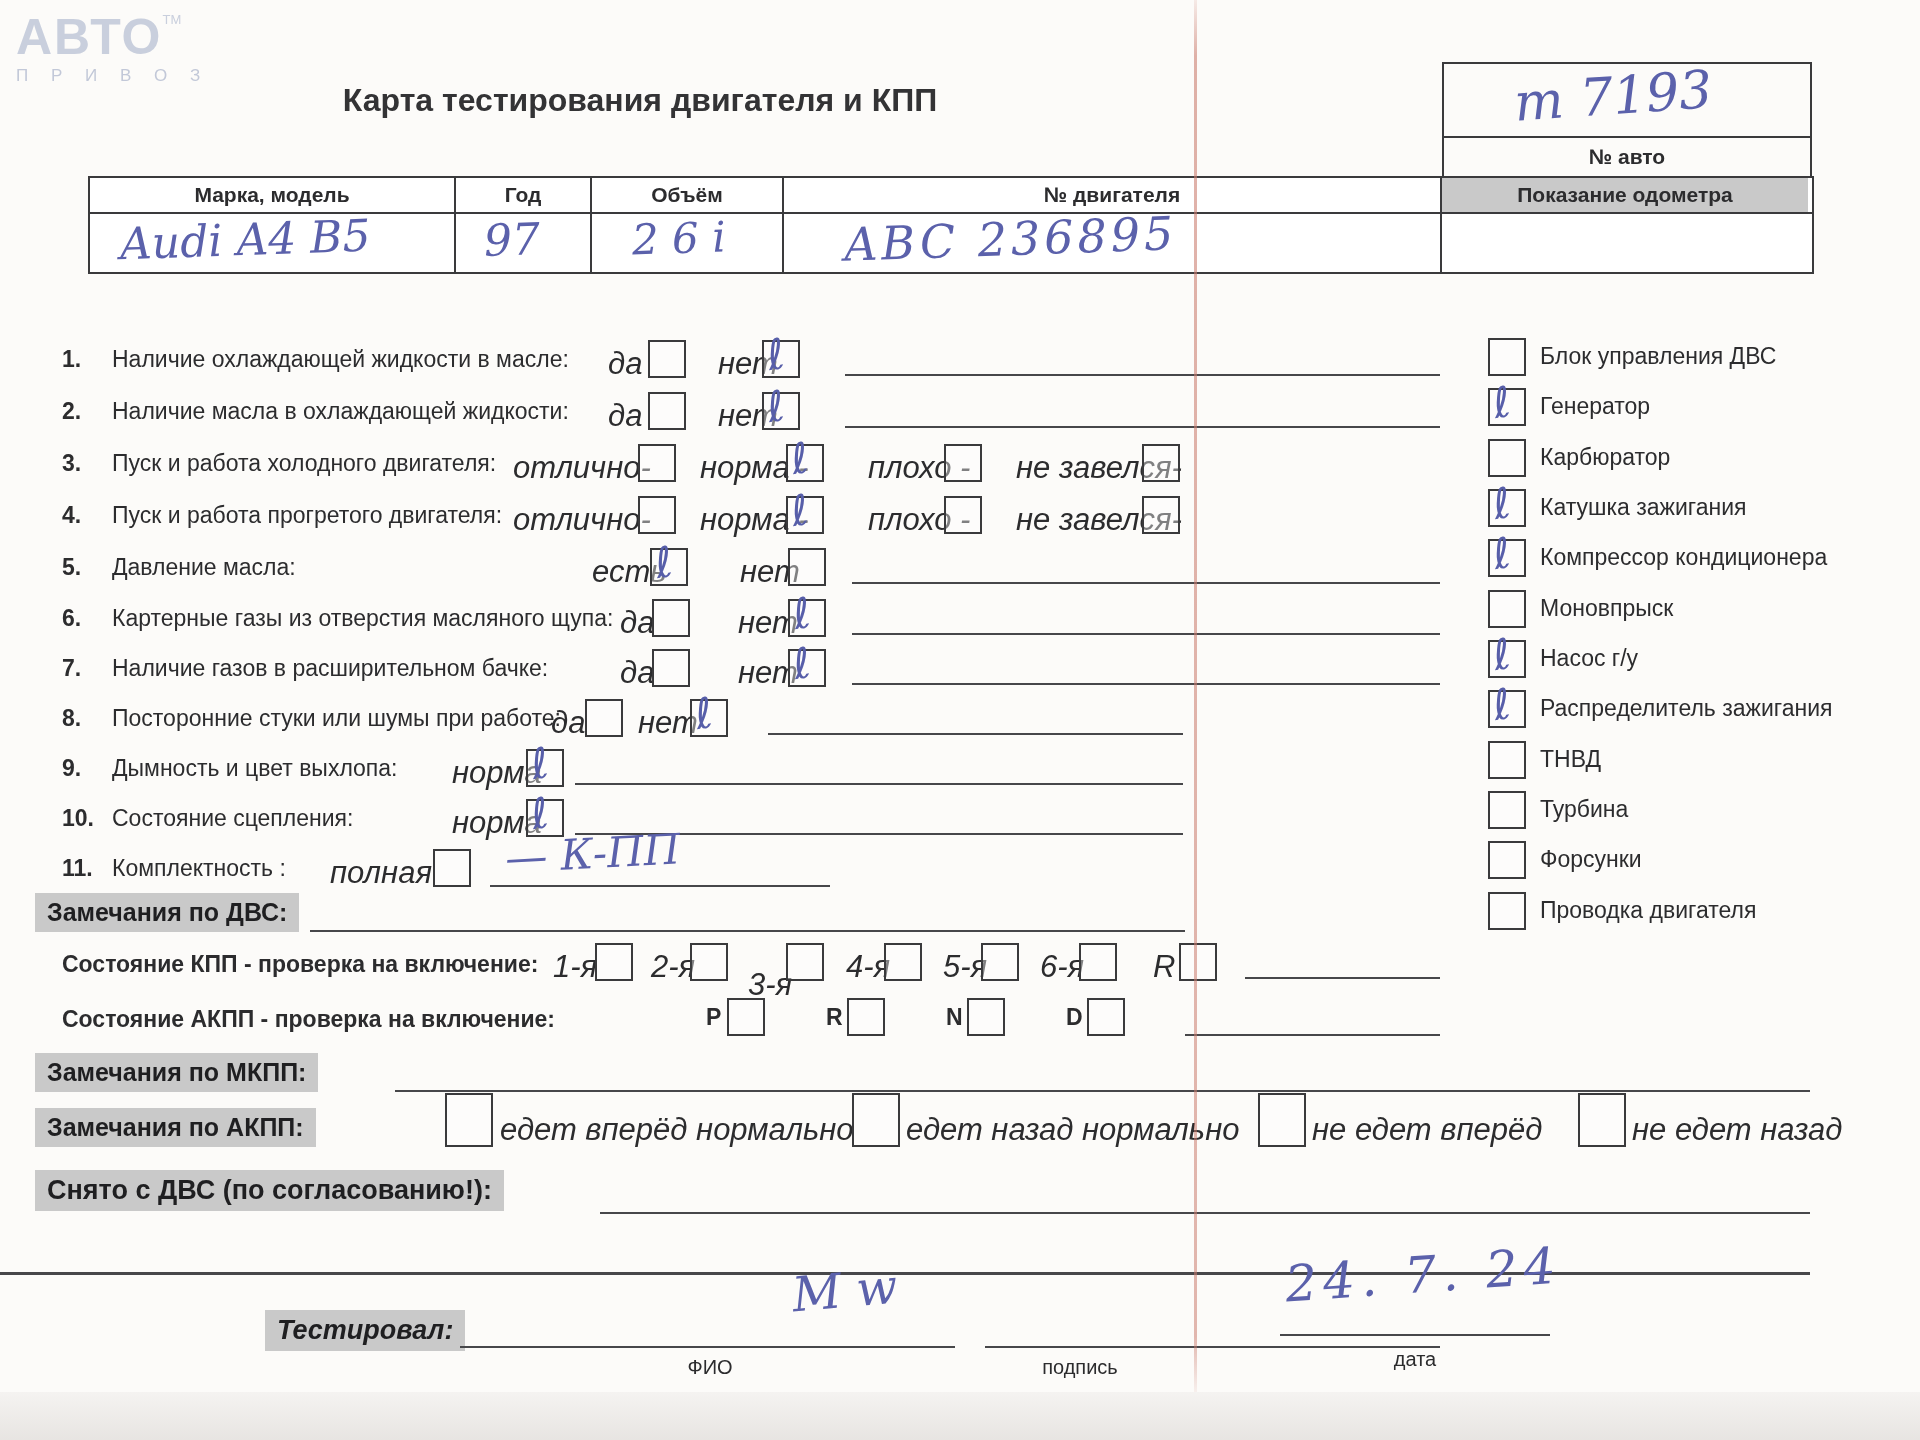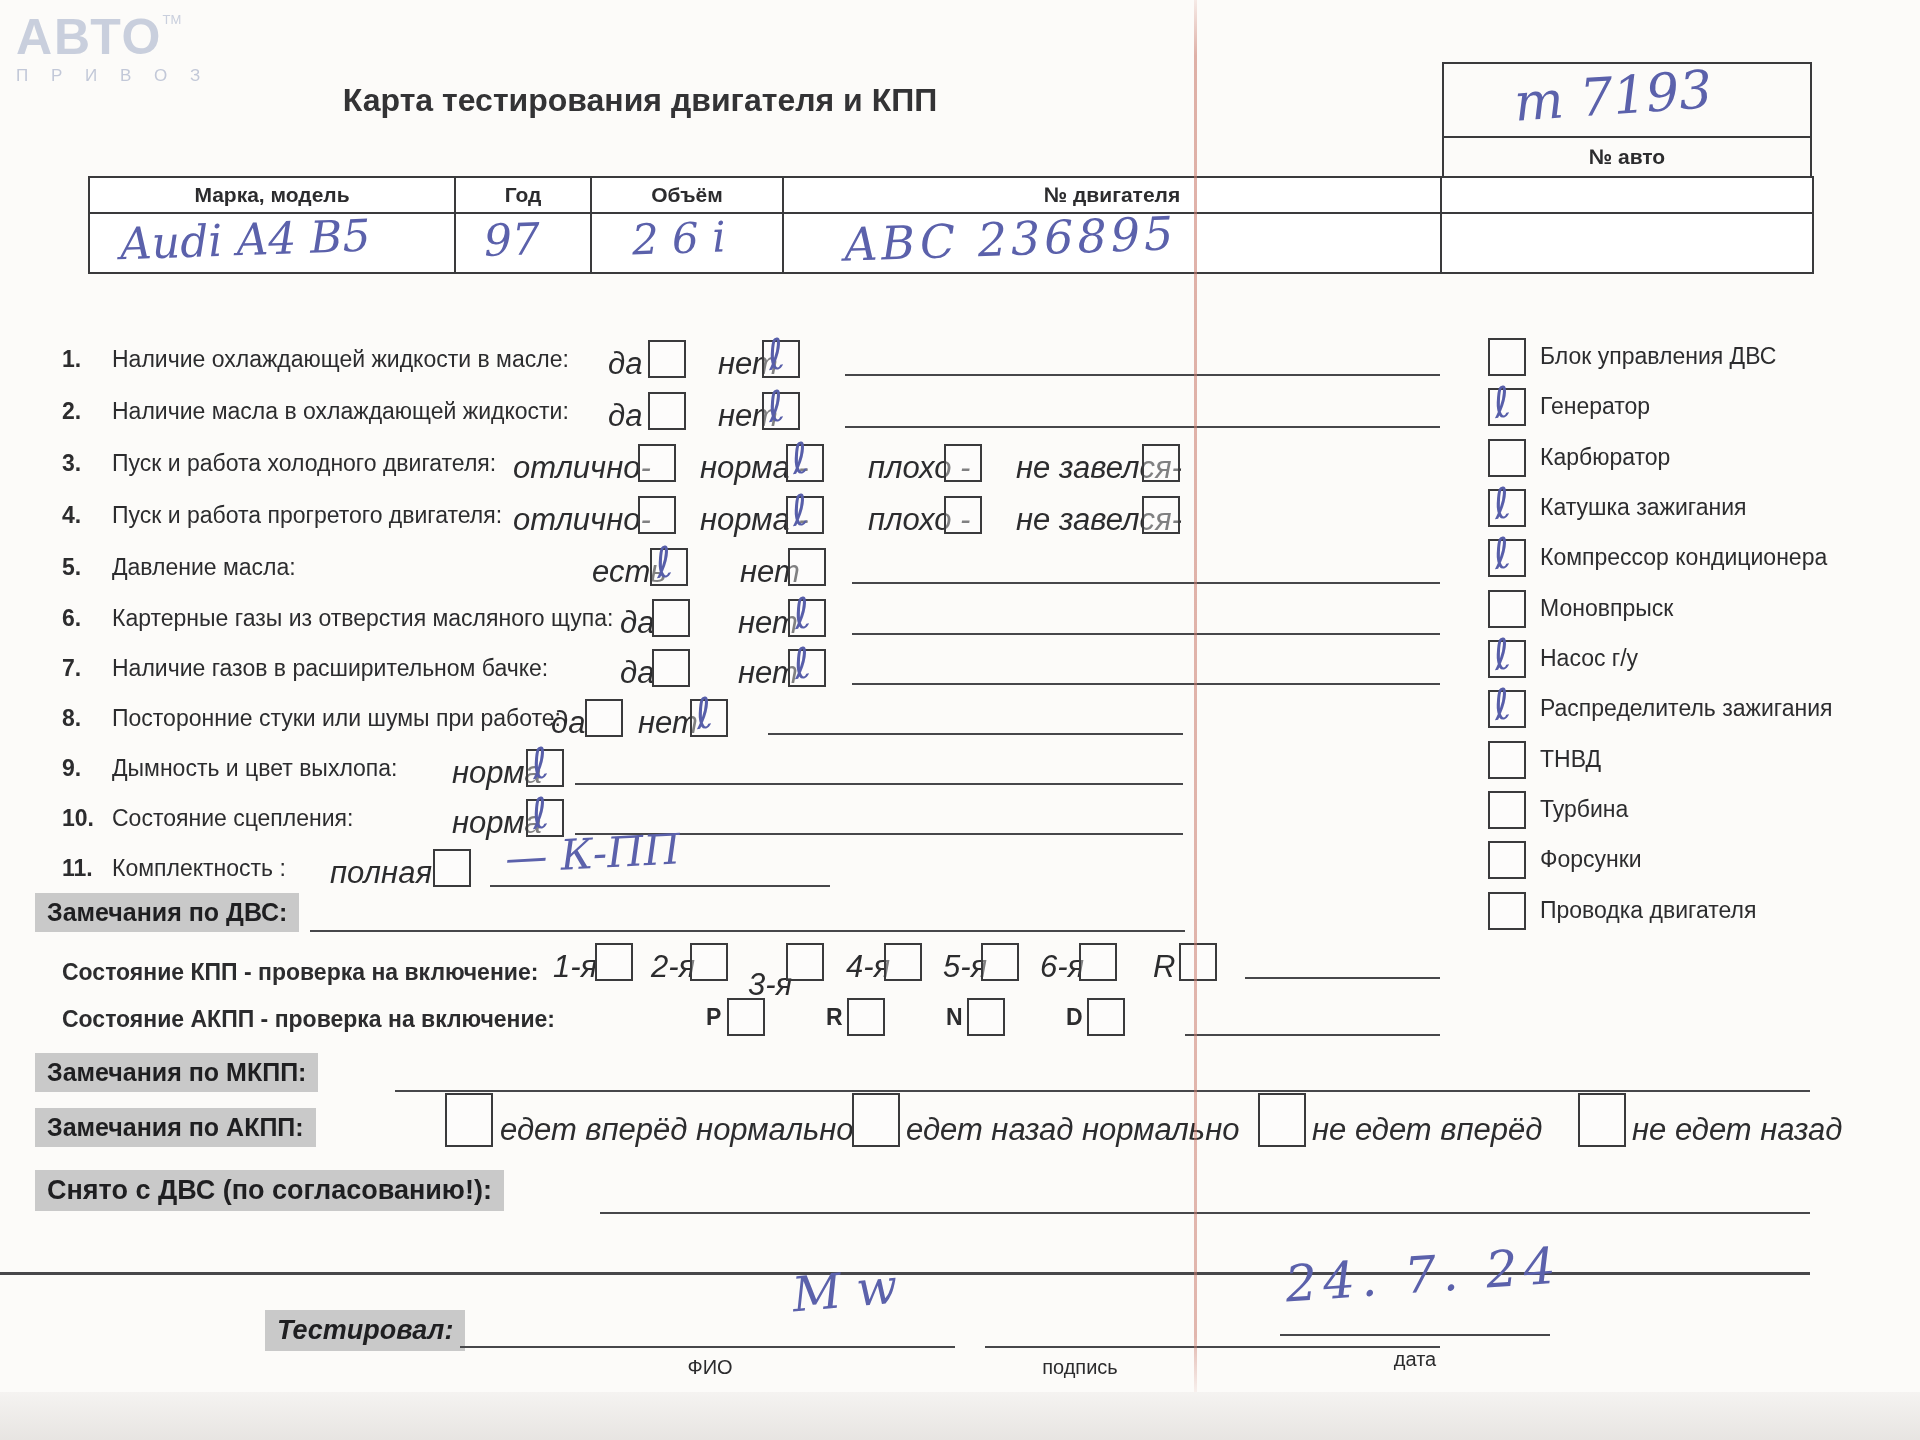--- a/index.html
+++ b/index.html
@@ -58,20 +58,21 @@
     </div>
     <div style="height:38px;border-top:2px solid #3a3a3c;display:flex;align-items:center;justify-content:center;font-weight:bold;font-size:21px;">№ авто</div>
   </div>
 
   <div class="abs" style="left:88px;top:176px;width:1722px;border:2px solid #3a3a3c;background:#fff;">
     <div style="display:flex;height:34px;">
       <div class="th bR" style="width:366px;">Марка, модель</div>
       <div class="th bR" style="width:136px;">Год</div>
       <div class="th bR" style="width:192px;">Объём</div>
       <div class="th bR" style="width:658px;">№ двигателя</div>
+      <div class="th grayfill" style="width:366px;">Показание одометра</div>
     </div>
     <div style="display:flex;height:58px;border-top:2px solid #3a3a3c;position:relative;">
       <div class="td bR" style="width:366px;position:relative;">
           <span class="ink" style="left:30px;top:0px;font-size:44px;">Audi A4 B5</span>
         </div>
       <div class="td bR" style="width:136px;position:relative;">
           <span class="ink" style="left:28px;top:0px;font-size:44px;">97</span>
         </div>
       <div class="td bR" style="width:192px;position:relative;">
           <span class="ink" style="left:40px;top:0px;font-size:42px;">2 6 i</span>
@@ -243,21 +244,21 @@
     <span class="opt abs" style="left:330px;top:8px;">полная</span>
     <span class="cb" style="left:433px;top:2px;"></span>
     <span class="ink" style="left:505px;top:-18px;font-size:42px;transform:rotate(-3deg);">— К-ПП</span>
     <span class="line" style="left:490px;top:38px;width:340px;"></span>
   </div>
 
   <div class="graybar" style="left:35px;top:893px;">Замечания по ДВС:</div>
   <span class="line" style="left:310px;top:930px;width:875px;"></span>
 
   <div class="abs" style="left:0;top:943px;width:1470px;height:44px;">
-    <span class="boldlbl abs" style="left:62px;top:8px;margin-top:8px;">Состояние КПП - проверка на включение:</span>
+    <span class="boldlbl abs" style="left:62px;top:8px;">Состояние КПП - проверка на включение:</span>
     <span class="opt abs" style="left:553px;top:6px;">1-я</span>
     <span class="cb" style="left:595px;top:0px;"></span>
     <span class="opt abs" style="left:651px;top:6px;">2-я</span>
     <span class="cb" style="left:690px;top:0px;"></span>
     <span class="opt abs" style="left:748px;top:6px;margin-top:18px;">3-я</span>
     <span class="cb" style="left:786px;top:0px;"></span>
     <span class="opt abs" style="left:846px;top:6px;">4-я</span>
     <span class="cb" style="left:884px;top:0px;"></span>
     <span class="opt abs" style="left:943px;top:6px;">5-я</span>
     <span class="cb" style="left:981px;top:0px;"></span>

